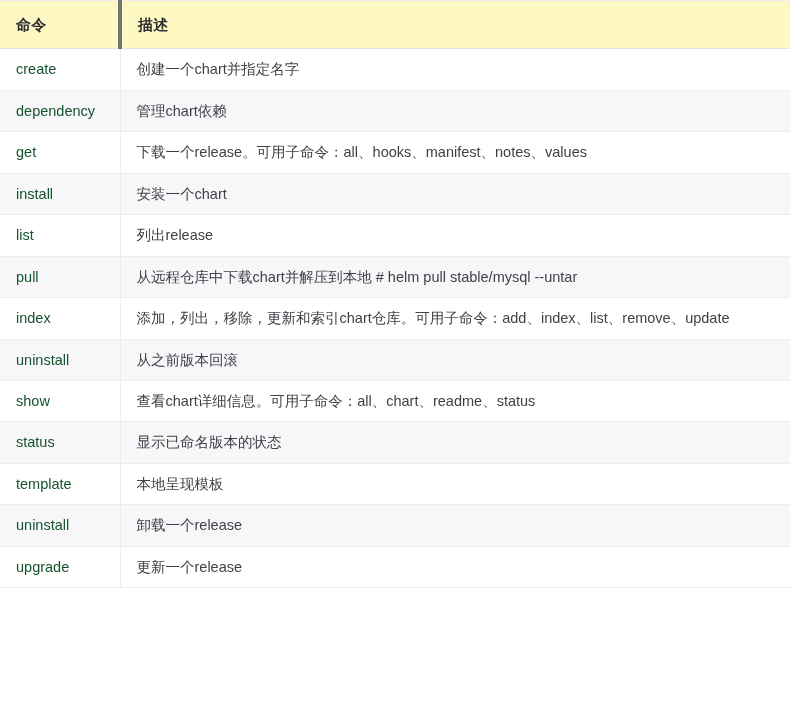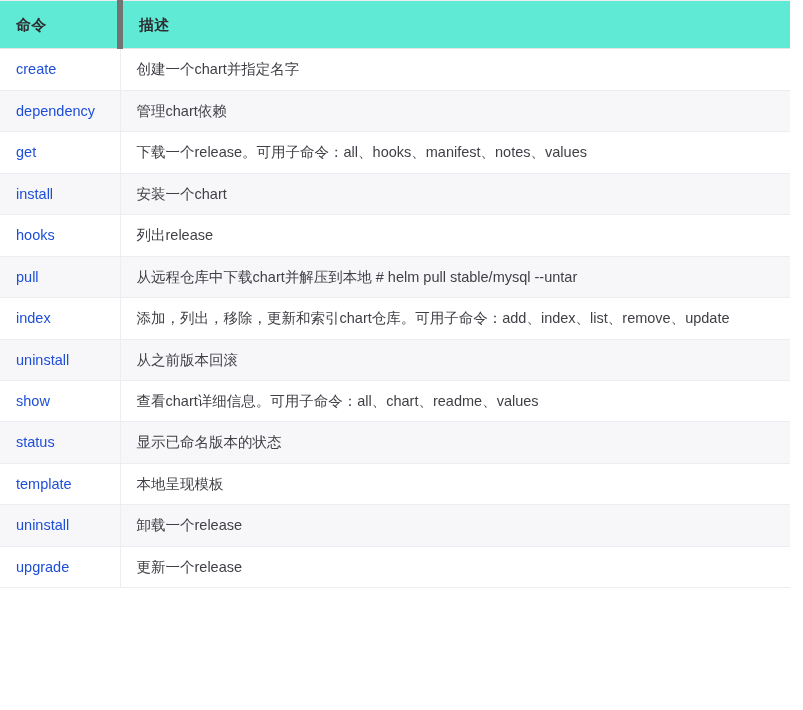--- a/index.html
+++ b/index.html
@@ -29,47 +29,47 @@
     width: 790px;
     table-layout: fixed;
     font-size: 14.5px;
     line-height: 1.55;
   }
 
   table.cmd-table col.col-cmd  { width: 120px; }
   table.cmd-table col.col-desc { width: 670px; }
 
   table.cmd-table thead th {
-    background: #5eead4;
+    background: #fef9c3;
     font-weight: bold;
     color: #2e2e33;
     text-align: left;
     padding: 12px 14px 12px 16px;
     border-bottom: 1px solid #e3e3e8;
     border-top: 1px solid #ededf1;
     font-size: 15px;
     letter-spacing: .3px;
   }
   table.cmd-table thead th.th-desc {
-    border-left: 6px solid #737373;
+    border-left: 4px solid #737373;
   }
 
   table.cmd-table tbody td {
     padding: 9px 14px 9px 16px;
     border-bottom: 1px solid #ededf1;
     vertical-align: middle;
     height: 20px;
     word-break: break-word;
   }
   table.cmd-table tbody td.cell-desc {
     border-left: 1px solid #ededf1;
     color: #3f3f46;
   }
   table.cmd-table tbody td.cell-cmd {
-    color: #1d4ed8;
+    color: #14532d;
   }
 
   table.cmd-table tbody tr:nth-child(even) td {
     background: #f7f7f9;
   }
   table.cmd-table tbody tr:nth-child(odd) td {
     background: #ffffff;
   }
 </style>
 </head>
@@ -98,38 +98,38 @@
         </tr>
         <tr>
           <td class="cell-cmd">get</td>
           <td class="cell-desc">下载一个release。可用子命令：all、hooks、manifest、notes、values</td>
         </tr>
         <tr>
           <td class="cell-cmd">install</td>
           <td class="cell-desc">安装一个chart</td>
         </tr>
         <tr>
-          <td class="cell-cmd">hooks</td>
+          <td class="cell-cmd">list</td>
           <td class="cell-desc">列出release</td>
         </tr>
         <tr>
           <td class="cell-cmd">pull</td>
           <td class="cell-desc">从远程仓库中下载chart并解压到本地  # helm pull stable/mysql --untar</td>
         </tr>
         <tr>
           <td class="cell-cmd">index</td>
           <td class="cell-desc">添加，列出，移除，更新和索引chart仓库。可用子命令：add、index、list、remove、update</td>
         </tr>
         <tr>
           <td class="cell-cmd">uninstall</td>
           <td class="cell-desc">从之前版本回滚</td>
         </tr>
         <tr>
           <td class="cell-cmd">show</td>
-          <td class="cell-desc">查看chart详细信息。可用子命令：all、chart、readme、values</td>
+          <td class="cell-desc">查看chart详细信息。可用子命令：all、chart、readme、status</td>
         </tr>
         <tr>
           <td class="cell-cmd">status</td>
           <td class="cell-desc">显示已命名版本的状态</td>
         </tr>
         <tr>
           <td class="cell-cmd">template</td>
           <td class="cell-desc">本地呈现模板</td>
         </tr>
         <tr>

